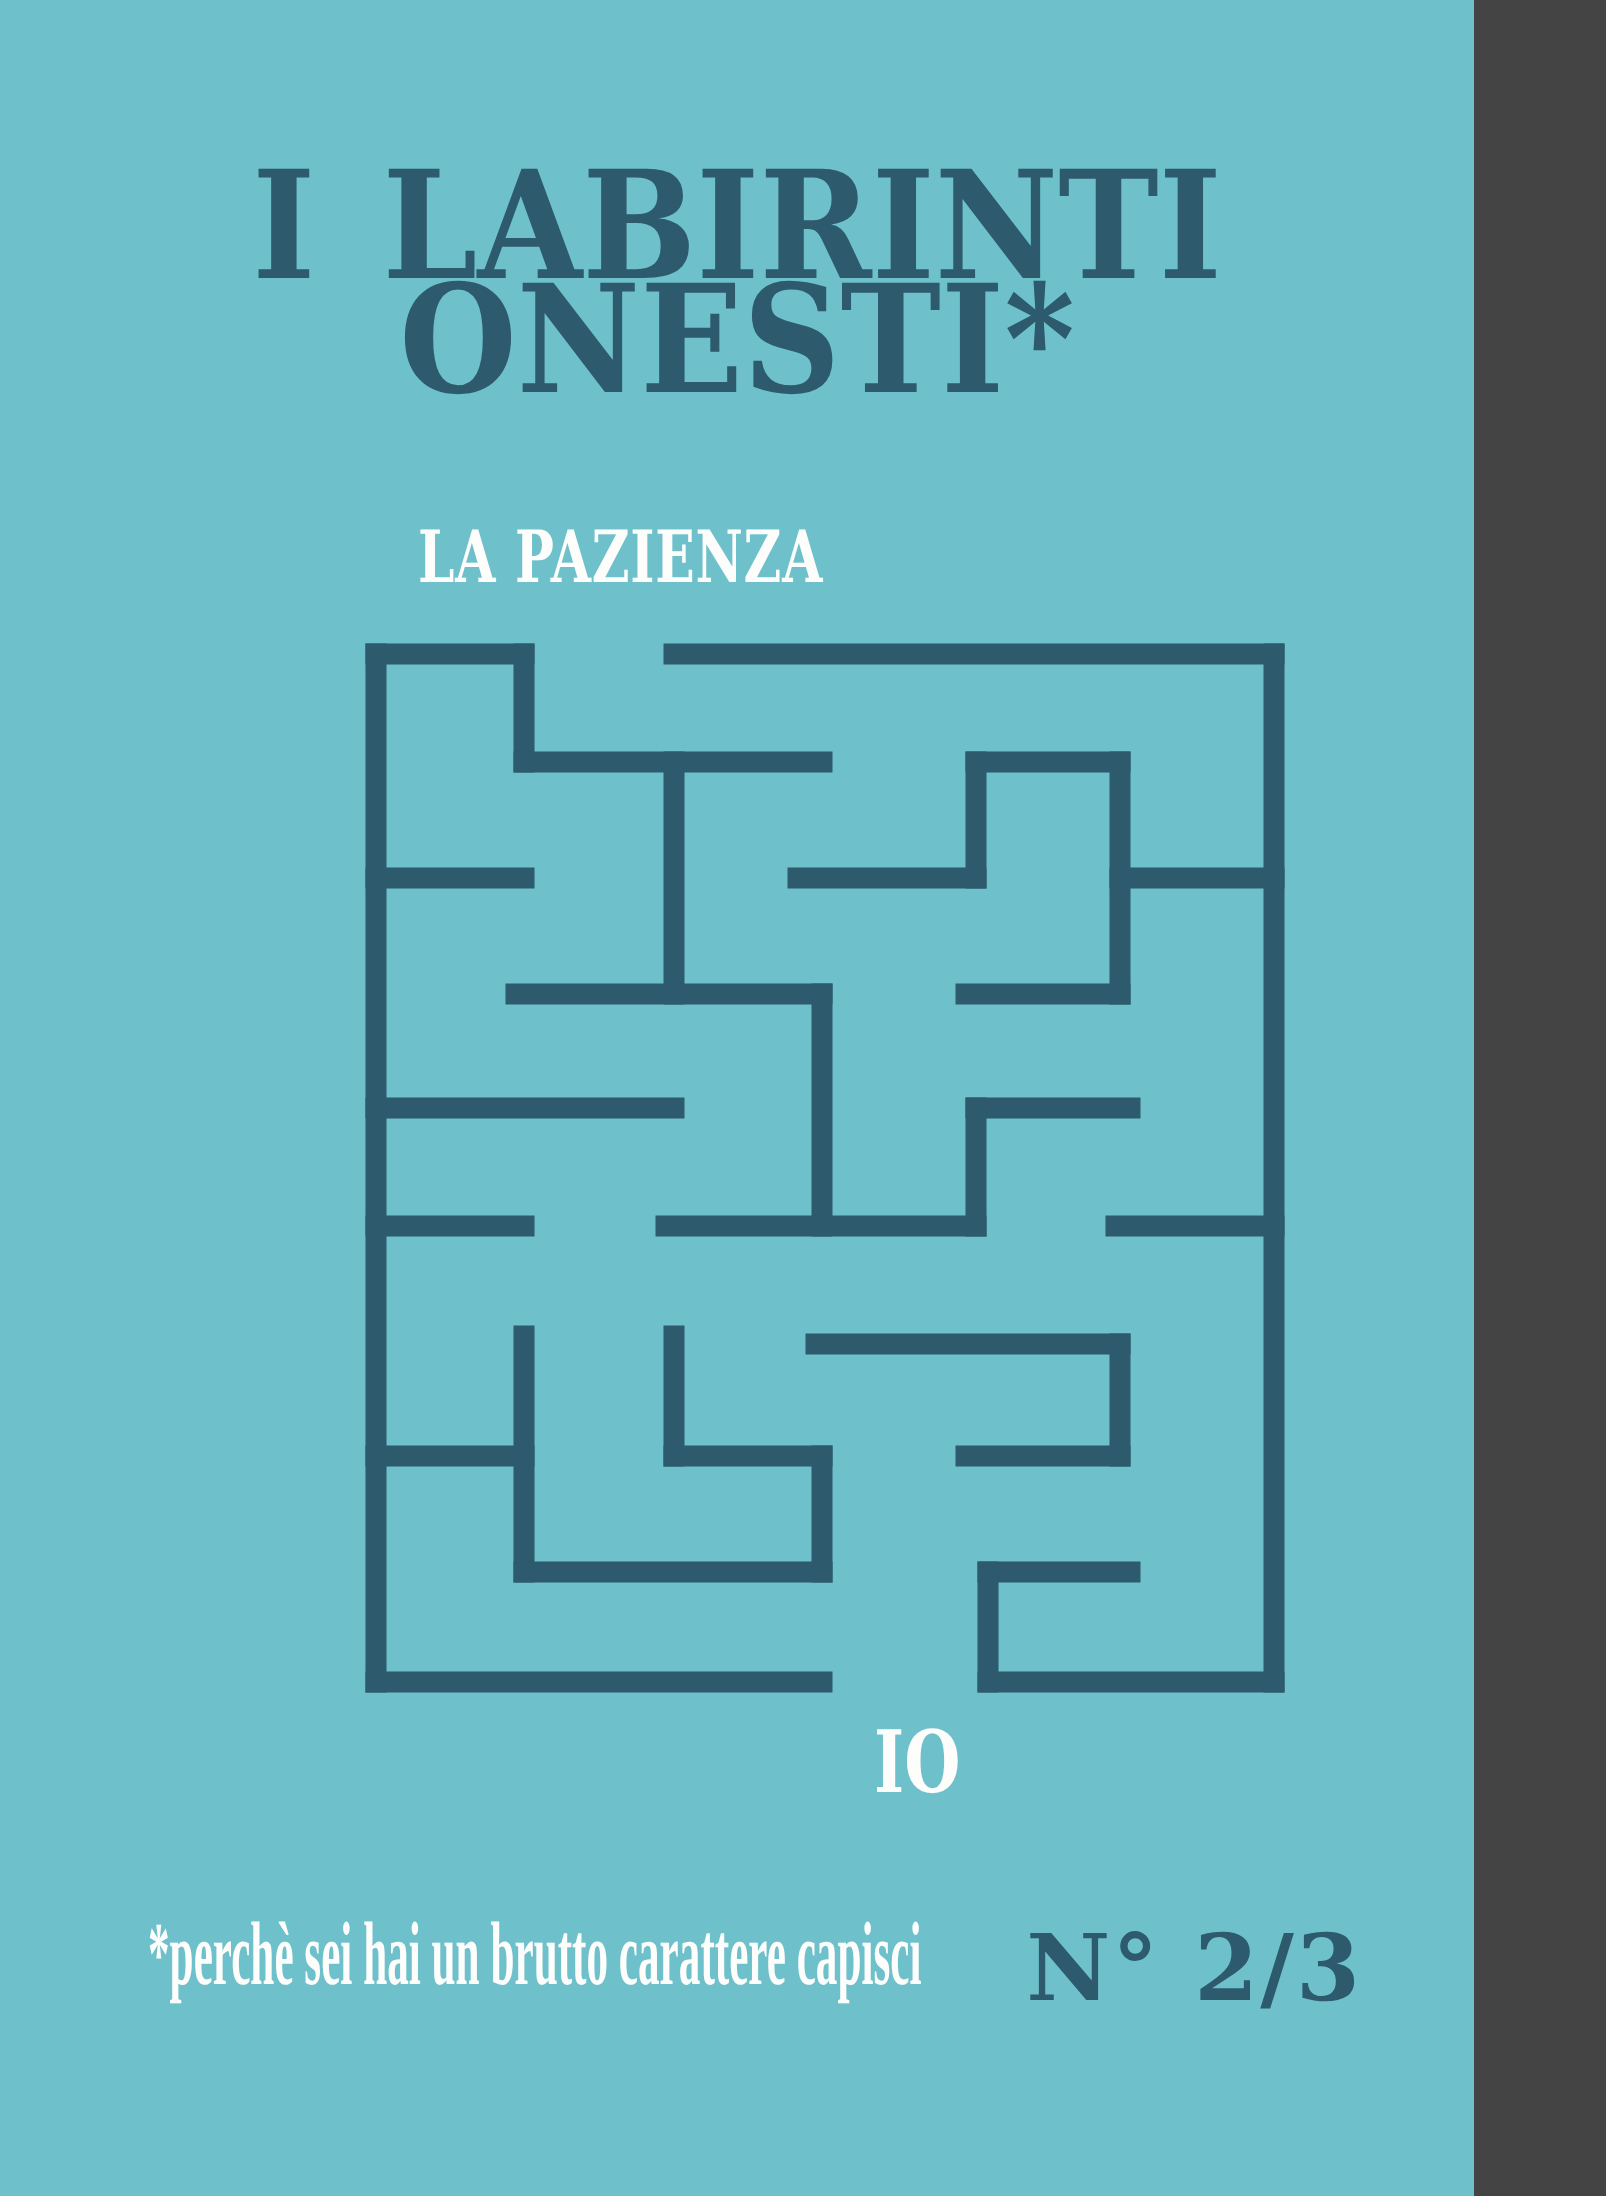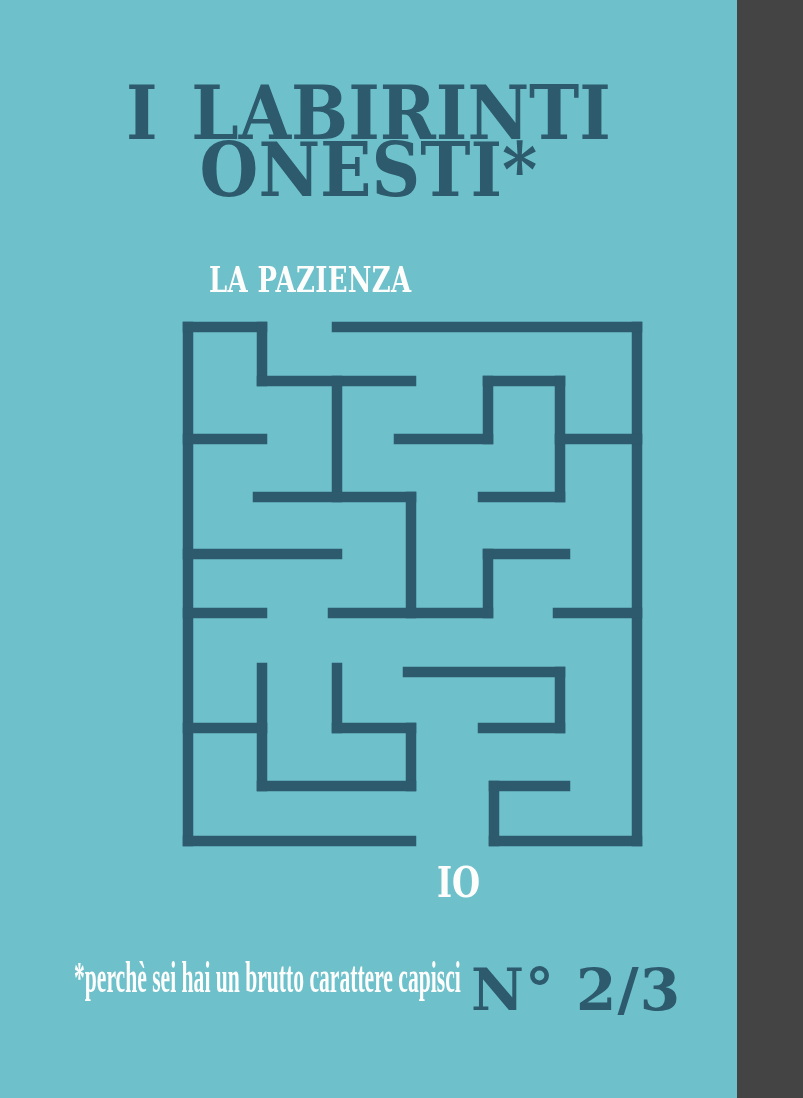--- a/index.html
+++ b/index.html
@@ -41,21 +41,21 @@
   .footnote {
     position:absolute; left:74px; top:955px;
     font-family:"Liberation Serif", serif;
     font-size:45px; line-height:1; font-weight:bold;
     color: var(--paper, #fdfdfc);
     transform:scaleX(.48); transform-origin:0 0;
     white-space:nowrap;
   }
   .edition {
     position:absolute; right:56px; top:961px;
-    font-size:58px; line-height:1; font-weight:bold;
+    font-size:46px; line-height:1; font-weight:bold;
     color: var(--ink, #2d5a6c);
     letter-spacing:1px;
     white-space:nowrap;
   }
 </style>
 </head>
 <body>
 
 <div class="poster" style="--bg: #6ec1cb; --ink: #2d5a6c; --paper: #fdfdfc;">
 

